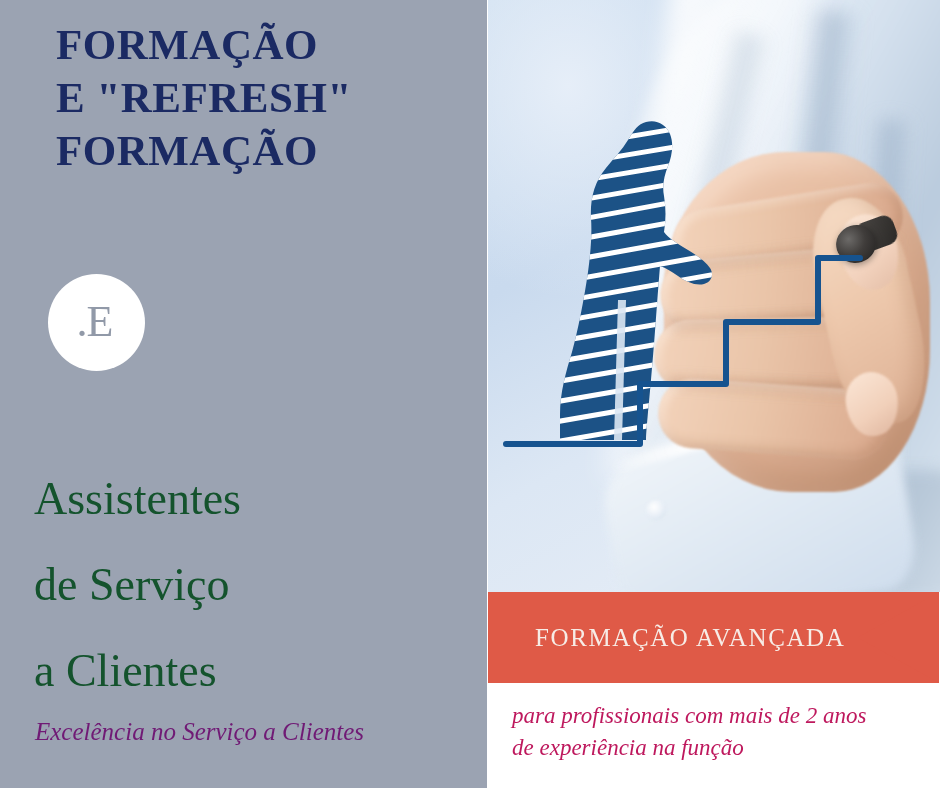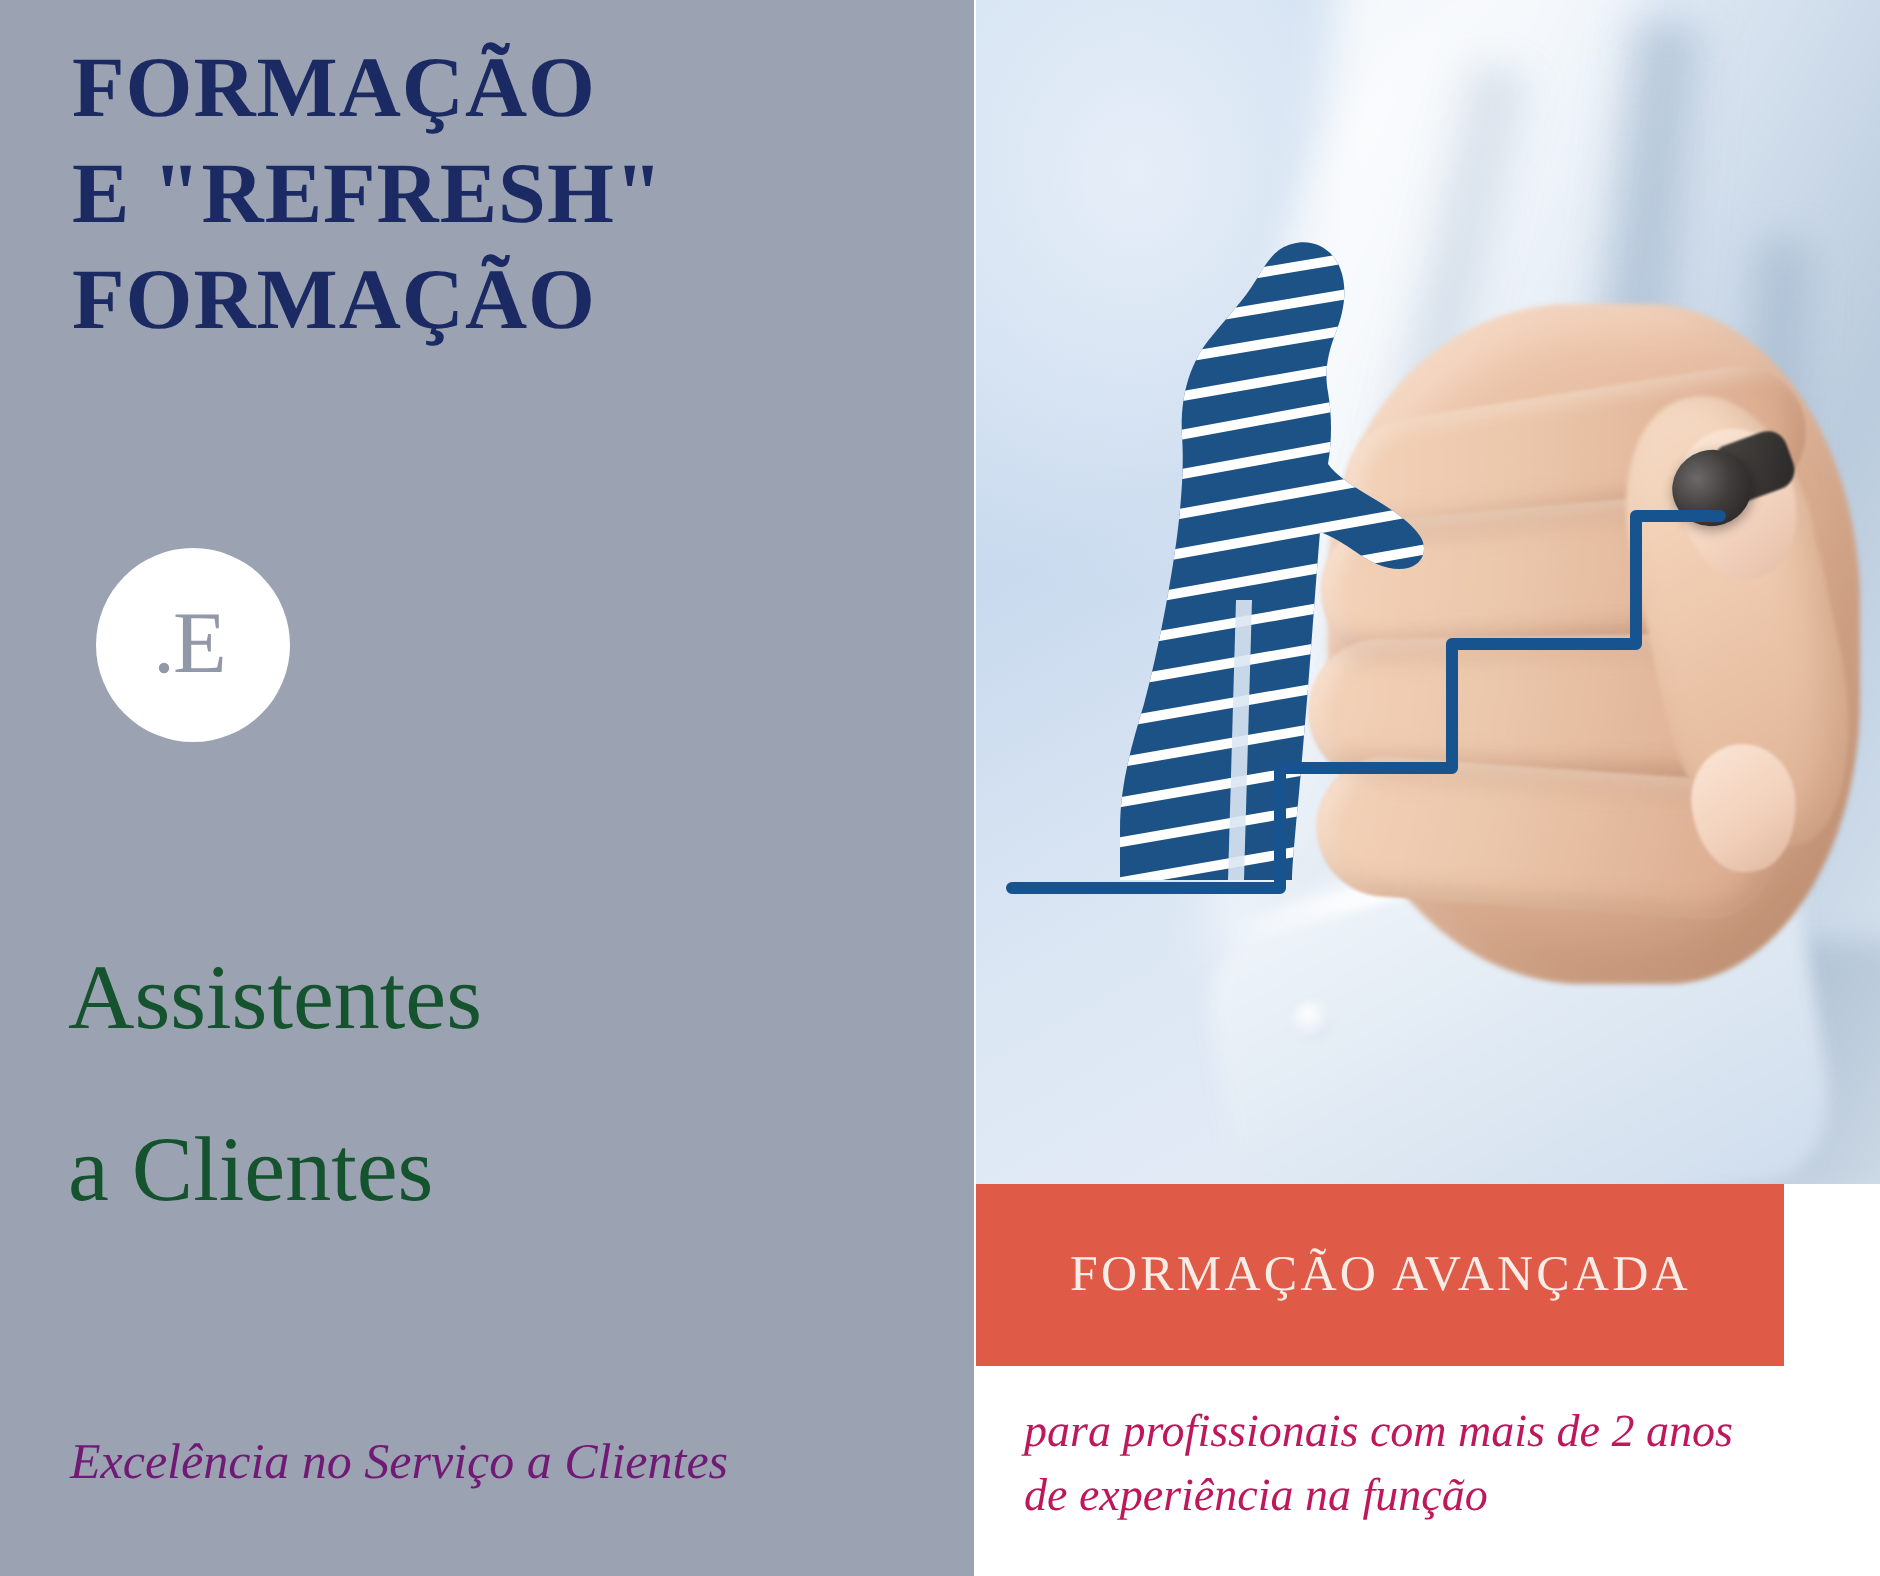--- a/index.html
+++ b/index.html
@@ -28,21 +28,21 @@
     position: absolute;
     left: 36px;
     top: 18px;
     width: 430px;
     color: #1b2a63;
     font-weight: bold;
     font-size: 43px;
     line-height: 53px;
     letter-spacing: 0.5px;
   }
-  .headline .hl-line { display: block; white-space: pre; }
+  .headline .hl-line { display: block; white-space: pre; margin-left: 20px; }
 
   .logo-badge {
     position: absolute;
     left: 48px;
     top: 274px;
     width: 97px;
     height: 97px;
     border-radius: 50%;
     background: #ffffff;
     display: flex;
@@ -260,20 +260,21 @@
 
   
   .ribbon {
     position: absolute;
     left: 488px;
     top: 592px;
     width: 404px;
     height: 91px;
     background: #df5a47;
     clip-path: polygon(0 0, 100% 0, 100% 100%, 0 100%, 0 100%);
+    padding-left: 47px;
   }
   .ribbon-notch {
     position: absolute;
     left: 0; top: 0;
     width: 100%; height: 100%;
     background: #df5a47;
     clip-path: polygon(0 0, 100% 0, 82% 50%, 100% 100%, 0 100%);
   }
   .ribbon-label {
     position: absolute;
@@ -311,20 +312,21 @@
       <span class="hl-line">E "REFRESH"</span>
       <span class="hl-line">FORMAÇÃO</span>
     </div>
 
     <div class="logo-badge">
       <span class="logo-text">.E</span>
     </div>
 
     <div class="subject">
       <span class="sub-line">Assistentes</span>
+      <span class="sub-line">de Serviço</span>
       <span class="sub-line">a Clientes</span>
     </div>
 
     <div class="tagline">Excelência no Serviço a Clientes</div>
   </div>
 
   <div class="photo">
     <div class="photo-bg-glow"></div>
 
     <div class="shirt"></div>

